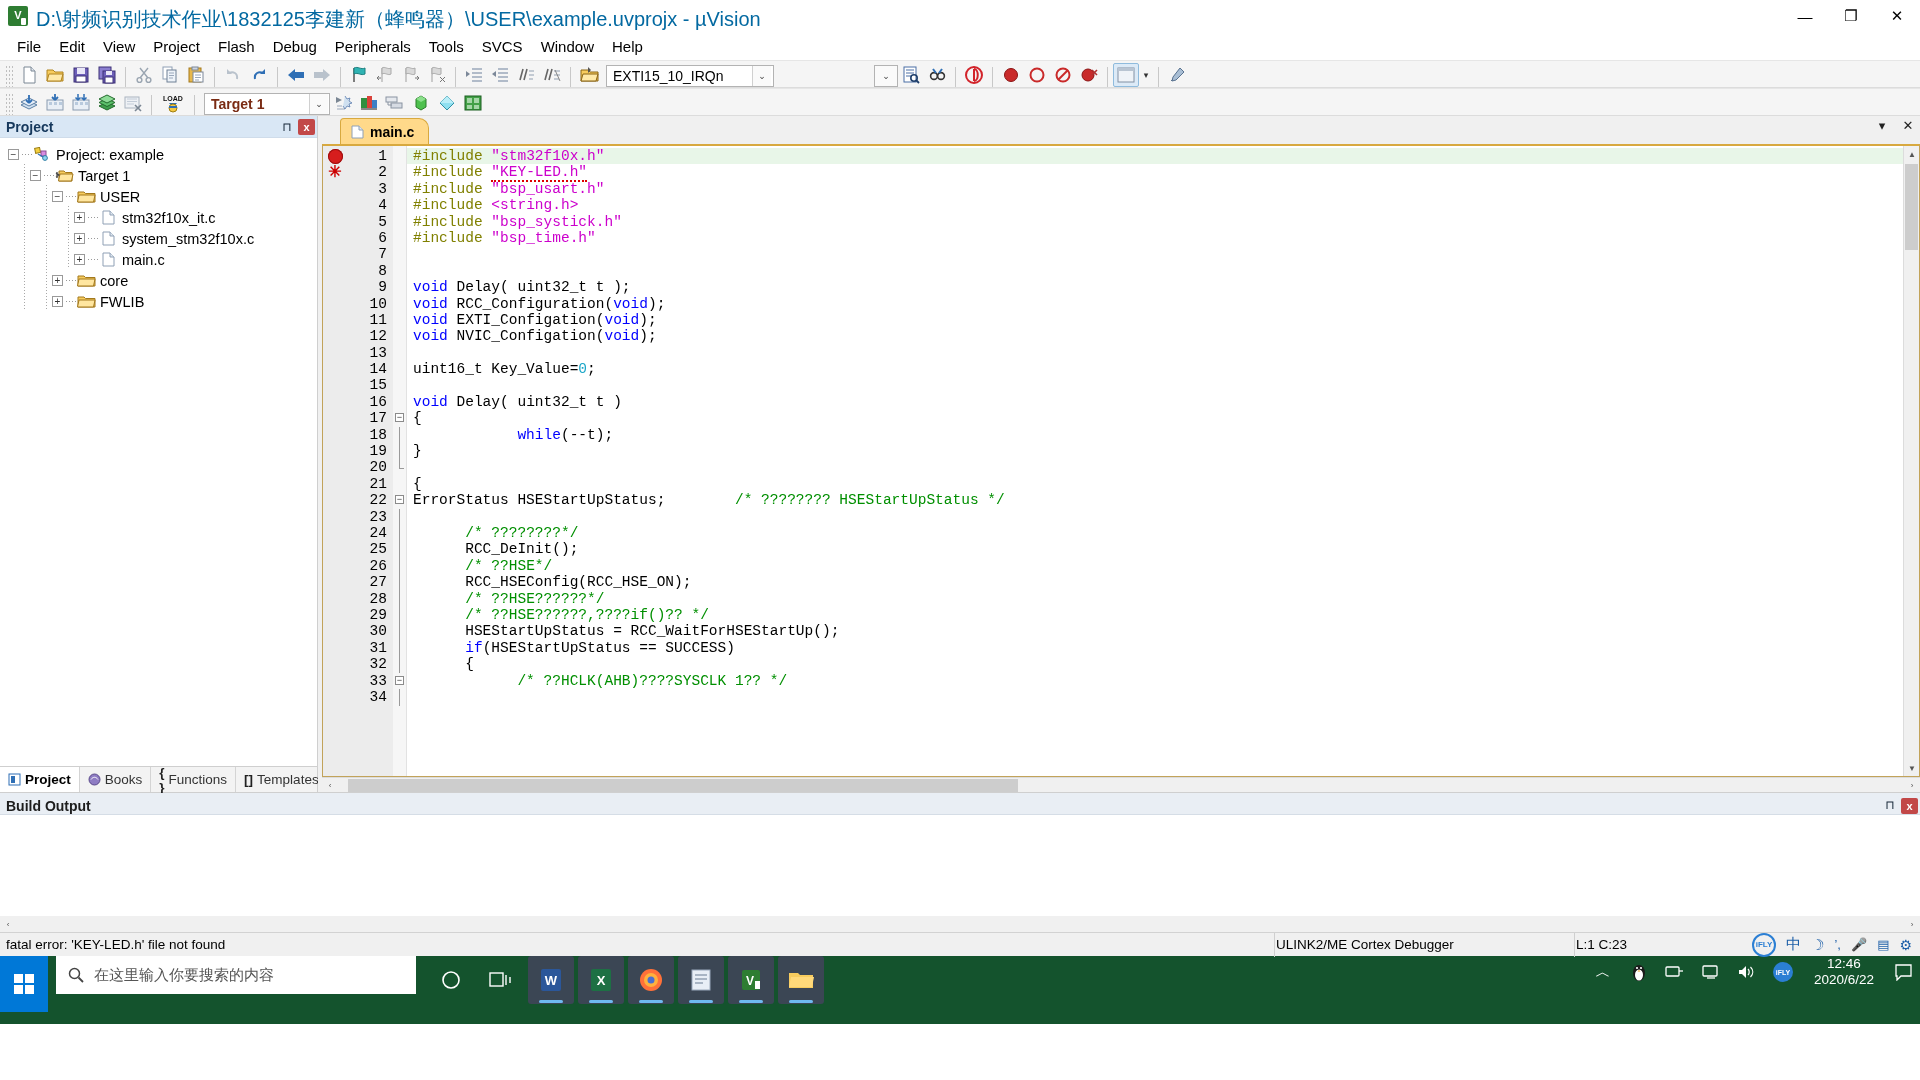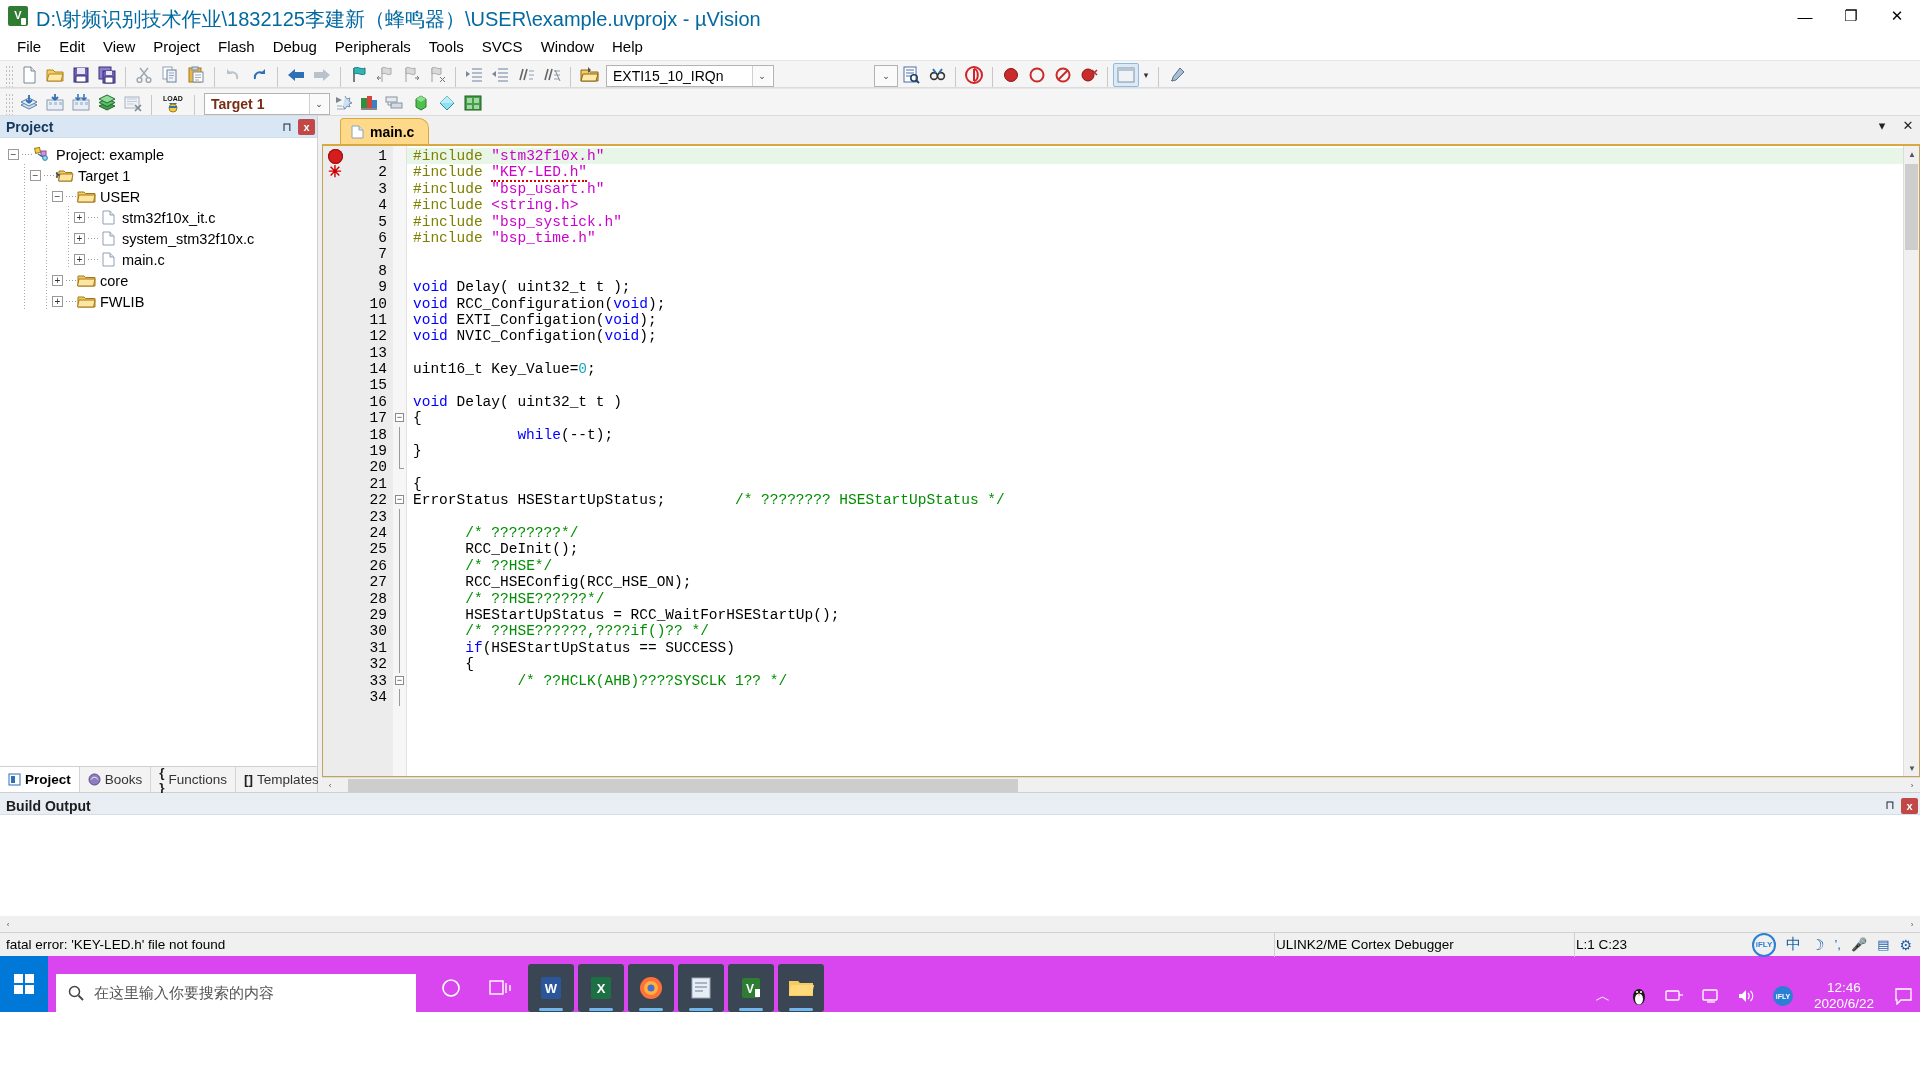--- a/index.html
+++ b/index.html
@@ -176,21 +176,21 @@
   
   .statusbar { height:24px; background:#f0f0f0; display:flex; align-items:center;
                border-top:1px solid #d2d2d2; font-size:13.5px; color:#000; }
   .sb-msg { padding-left:6px; flex:1; white-space:nowrap; }
   .sb-cell { border-left:1px solid #cfcfcf; padding:0 1px; height:24px; display:flex; align-items:center; white-space:nowrap;}
   .sb-ime { display:flex; align-items:center; gap:10px; padding:0 8px; }
   .ifly-badge{ width:24px;height:24px;border-radius:50%;border:2px solid #2b7fd4;color:#2b7fd4;
                display:flex;align-items:center;justify-content:center;font-size:8px;font-weight:bold;}
 
   
-  .taskbar { height:56px; background:#d946ef; display:flex; align-items:flex-end; }
+  .taskbar { height:68px; background:#14532d; display:flex; align-items:flex-start; }
   .start-btn { width:48px; height:56px; display:flex; align-items:center; justify-content:center;
                background:#0078d7; }
   .search-box { width:360px; height:38px; background:#fff; display:flex; align-items:center;
                 margin-left:8px; padding-left:12px; gap:10px; }
   .search-box .ph { font-size:15px; color:#555; }
   .tb-apps { display:flex; align-items:center; gap:4px; margin-left:12px; }
   .tb-app { width:46px;height:48px; display:flex;align-items:center;justify-content:center;
             border-radius:3px; position:relative;}
   .tb-app.active { background:#3b4654; }
   .tb-app.active:after{ content:""; position:absolute; bottom:1px; left:11px; width:24px;height:3px;
@@ -801,22 +801,22 @@
             <div class="ln"><span class="pln">}</span></div>
             <div class="ln">&nbsp;</div>
             <div class="ln"><span class="pln">{</span></div>
             <div class="ln"><span class="pln">ErrorStatus HSEStartUpStatus;        </span><span class="cmt">/* ???????? HSEStartUpStatus */</span></div>
             <div class="ln">&nbsp;</div>
             <div class="ln"><span class="pln">      </span><span class="cmt">/* ????????*/</span></div>
             <div class="ln"><span class="pln">      RCC_DeInit();</span></div>
             <div class="ln"><span class="pln">      </span><span class="cmt">/* ??HSE*/</span></div>
             <div class="ln"><span class="pln">      RCC_HSEConfig(RCC_HSE_ON);</span></div>
             <div class="ln"><span class="pln">      </span><span class="cmt">/* ??HSE??????*/</span></div>
+            <div class="ln"><span class="pln">      </span><span class="cmt">/* ??HSE??????,????if()?? */</span></div>
             <div class="ln"><span class="pln">      HSEStartUpStatus = RCC_WaitForHSEStartUp();</span></div>
-            <div class="ln"><span class="pln">      </span><span class="cmt">/* ??HSE??????,????if()?? */</span></div>
             <div class="ln"><span class="pln">      </span><span class="k">if</span><span class="pln">(HSEStartUpStatus == SUCCESS)</span></div>
             <div class="ln"><span class="pln">      {</span></div>
             <div class="ln"><span class="pln">            </span><span class="cmt">/* ??HCLK(AHB)????SYSCLK 1?? */</span></div>
           </div>
 
         <div class="vscroll">
           <div class="up">▲</div>
           <div class="thumb"></div>
           <div class="down">▼</div>
         </div>

